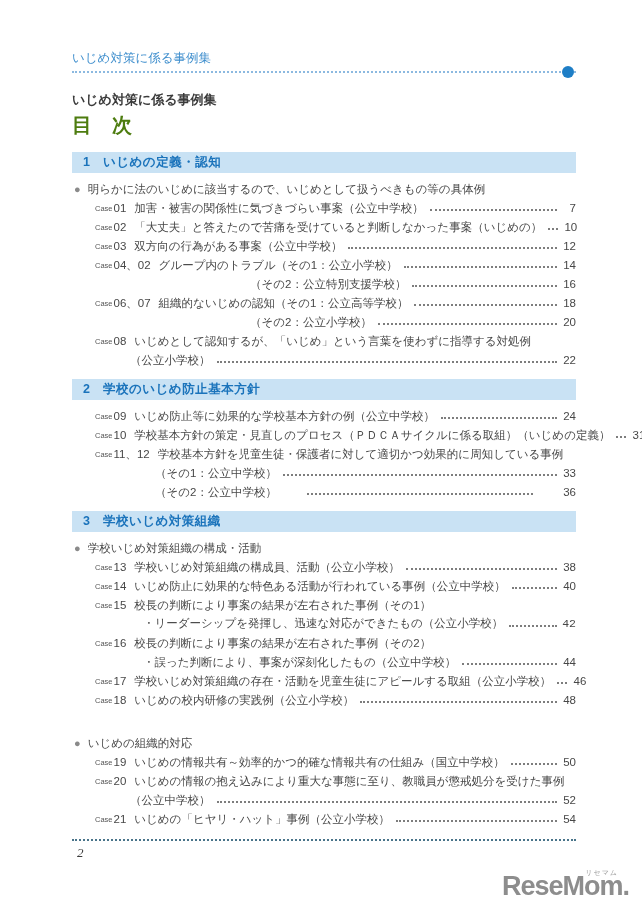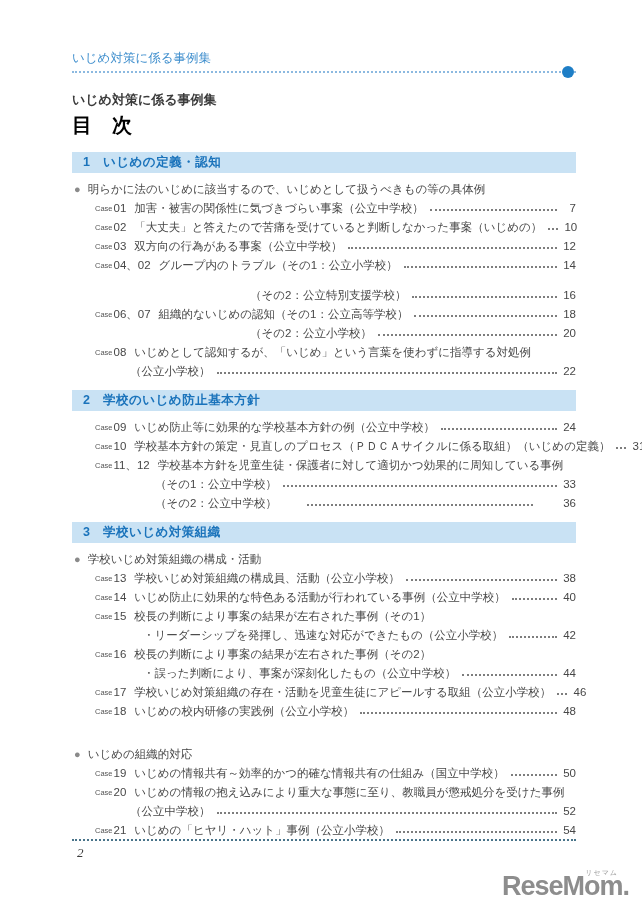--- a/index.html
+++ b/index.html
@@ -42,21 +42,21 @@
     margin-top: 19px;
     font-size: 13px;
     font-weight: bold;
     color: #3b3b3b;
     line-height: 16px;
   }
   .toc-title {
     margin-top: 4px;
     font-size: 20px;
     font-weight: bold;
-    color: #000000;
+    color: #4d7c0f;
     line-height: 26px;
   }
 
   
   .toc-section { margin-top: 12px; }
   .toc-section:first-child { margin-top: 14px; }
   .section-bar {
     background: #c9e2f4;
     color: #1a73bb;
     font-weight: bold;
@@ -206,21 +206,21 @@
             <span class="leader"></span>
             <span class="page-num">12</span>
           </div>
           <div class="toc-row">
             <span class="case-label">Case</span>
             <span class="case-num">04、02</span>
             <span class="row-text">グループ内のトラブル（その1：公立小学校）</span>
             <span class="leader"></span>
             <span class="page-num">14</span>
           </div>
-          <div class="toc-row" style="padding-left: 178px; margin-top: 11px;">
+          <div class="toc-row" style="padding-left: 178px;">
             <span class="row-text">（その2：公立特別支援学校）</span>
             <span class="leader"></span>
             <span class="page-num">16</span>
           </div>
           <div class="toc-row">
             <span class="case-label">Case</span>
             <span class="case-num">06、07</span>
             <span class="row-text">組織的ないじめの認知（その1：公立高等学校）</span>
             <span class="leader"></span>
             <span class="page-num">18</span>
@@ -301,21 +301,21 @@
             <span class="case-num">14</span>
             <span class="row-text">いじめ防止に効果的な特色ある活動が行われている事例（公立中学校）</span>
             <span class="leader"></span>
             <span class="page-num">40</span>
           </div>
           <div class="toc-row">
             <span class="case-label">Case</span>
             <span class="case-num">15</span>
             <span class="row-text">校長の判断により事案の結果が左右された事例（その1）</span>
           </div>
-          <div class="toc-row" style="padding-left: 71px;">
+          <div class="toc-row" style="padding-left: 71px; font-family: Liberation Mono, monospace;">
             <span class="row-text">・リーダーシップを発揮し、迅速な対応ができたもの（公立小学校）</span>
             <span class="leader"></span>
             <span class="page-num">42</span>
           </div>
           <div class="toc-row">
             <span class="case-label">Case</span>
             <span class="case-num">16</span>
             <span class="row-text">校長の判断により事案の結果が左右された事例（その2）</span>
           </div>
           <div class="toc-row" style="padding-left: 71px;">

